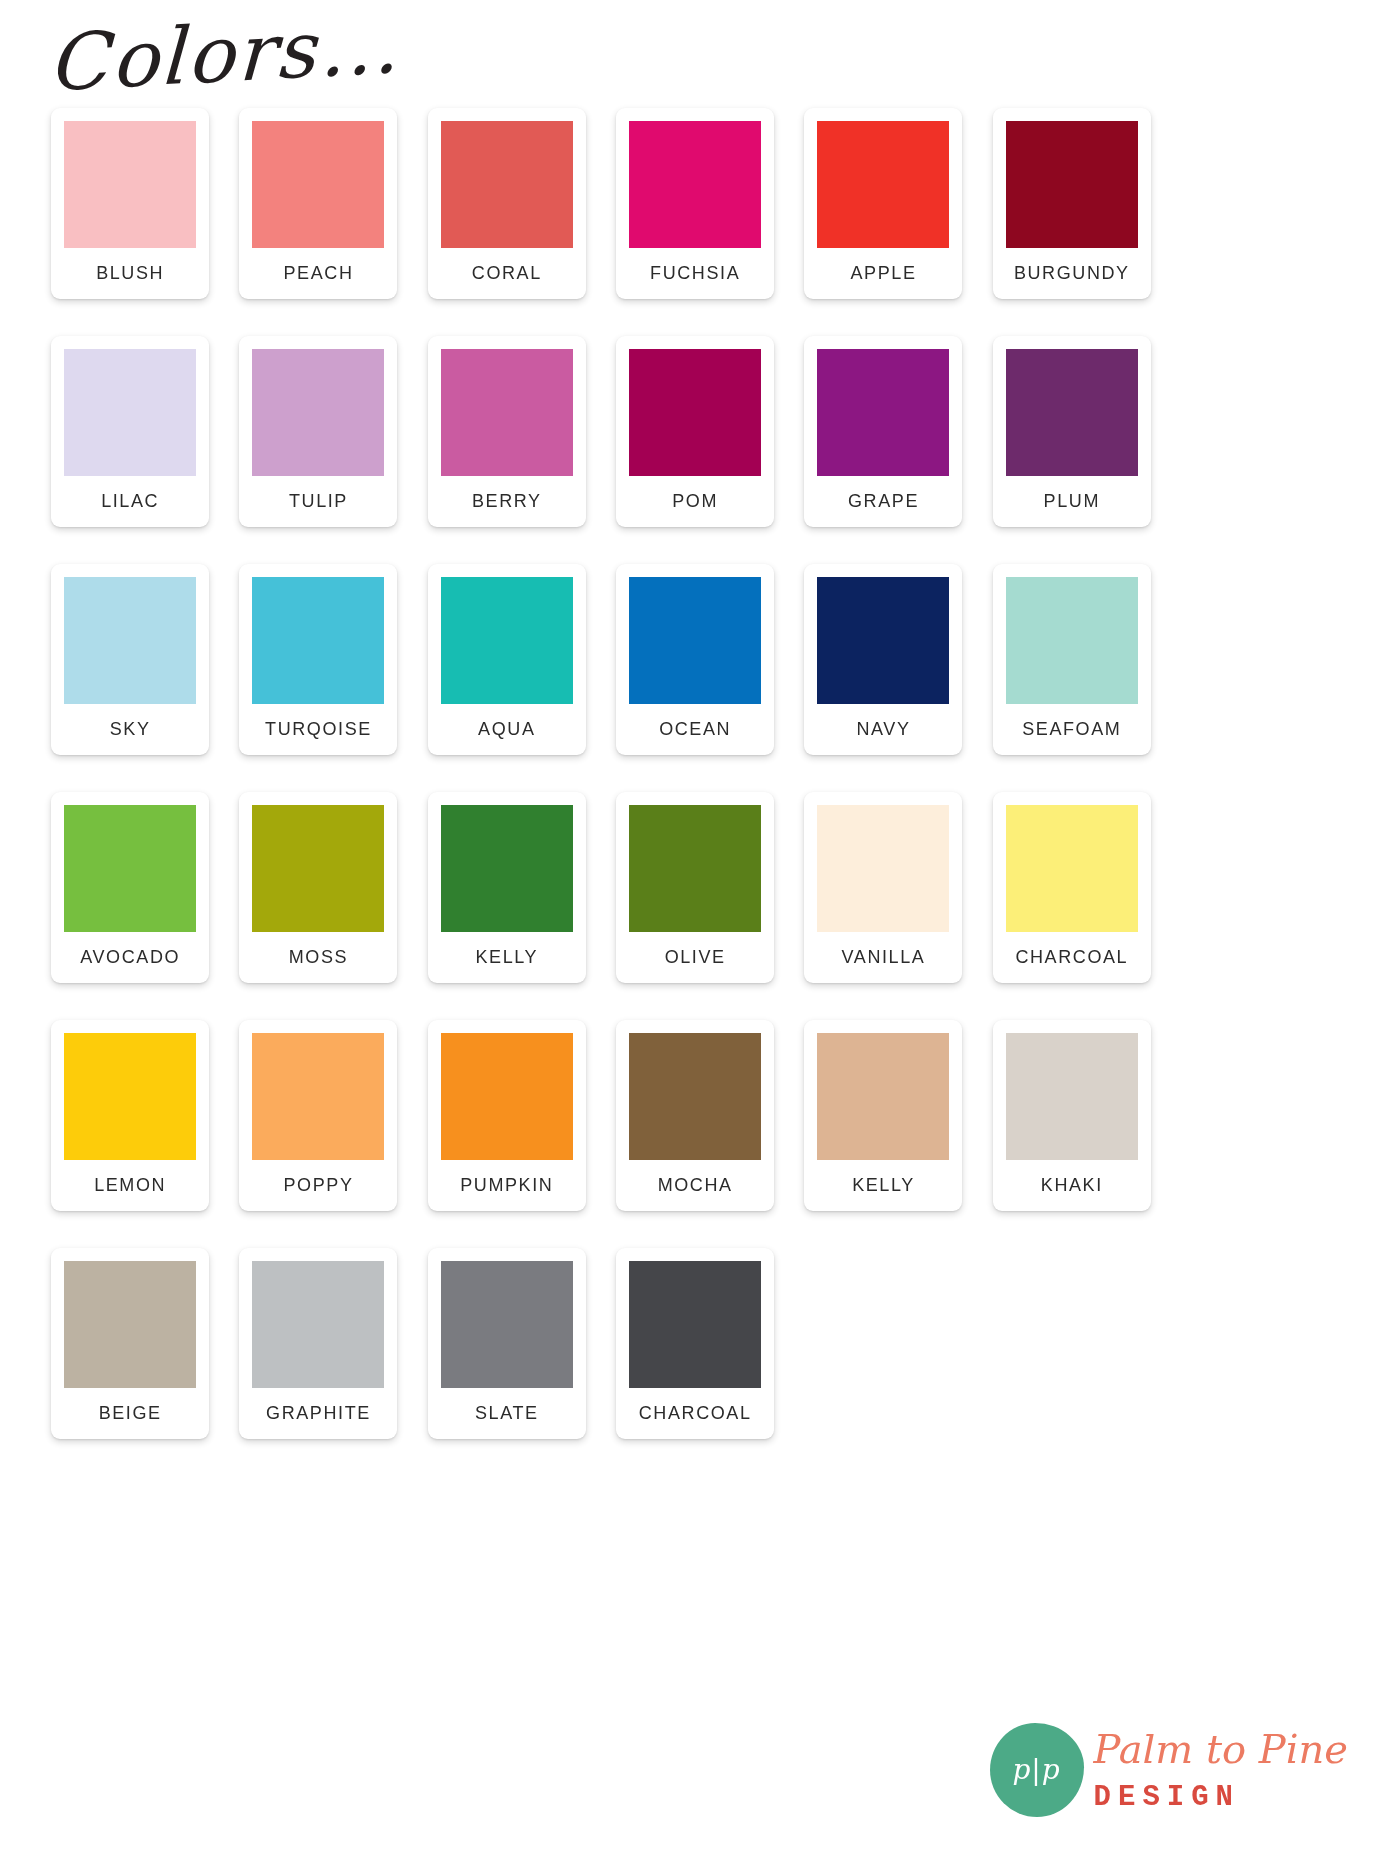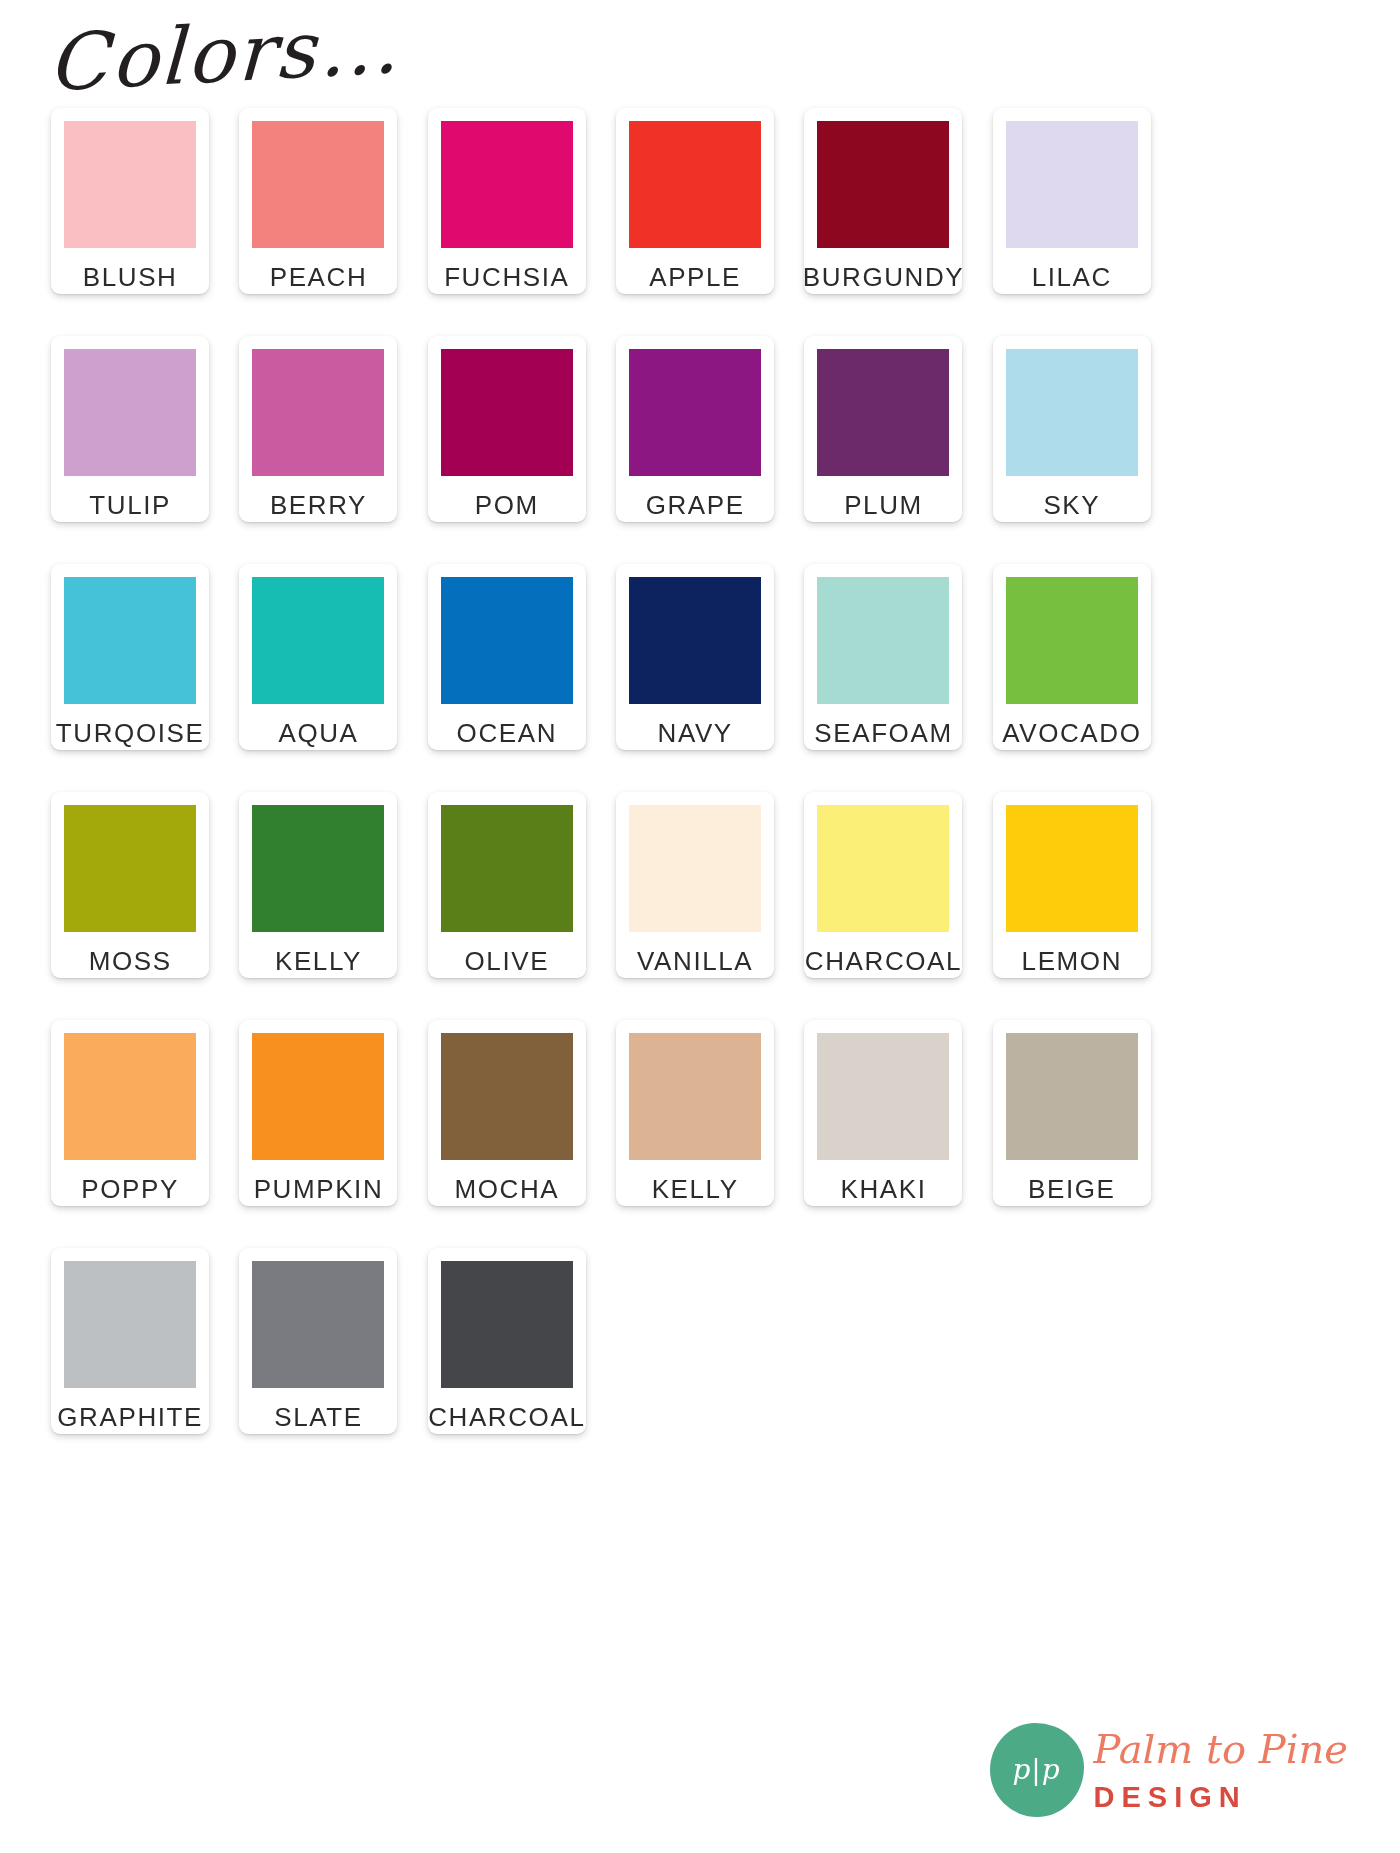--- a/index.html
+++ b/index.html
@@ -66,26 +66,26 @@
 
   .swatch {
     width: 132px;
     height: 127px;
     display: block;
     box-shadow: inset 0 0 0 0 rgba(0,0,0,0);
   }
 
   .label {
     font-family: "Liberation Sans", sans-serif;
-    font-size: 26px;
+    font-size: 18px;
     letter-spacing: 1.6px;
     color: #2b2b2b;
     text-align: left;
     line-height: 1;
-    padding: 16px 0 4px 0;
+    padding: 16px 0 17px 0;
     white-space: nowrap;
     font-weight: 400;
   }
 
   
   #logo {
     position: absolute;
     right: 52px;
     bottom: 36px;
     display: flex;
@@ -120,21 +120,21 @@
   #logo-name {
     font-family: "DejaVu Serif", serif;
     font-style: italic;
     font-size: 40px;
     color: #ec7b62;
     letter-spacing: 0px;
     margin-bottom: 14px;
     white-space: nowrap;
   }
   #logo-sub {
-    font-family: Liberation Sans, sans-serif;
+    font-family: Liberation Mono, monospace;
     font-size: 29px;
     font-weight: 700;
     color: #d94a3f;
     letter-spacing: 7px;
     white-space: nowrap;
   }
 </style>
 </head>
 <body>
 
@@ -144,20 +144,26 @@
     <div class="cell">
       <div class="card">
         <div class="swatch" style="background-color: rgb(249, 191, 194);"></div>
         <div class="label">BLUSH</div>
       </div>
     </div>
     <div class="cell">
       <div class="card">
         <div class="swatch" style="background-color: rgb(243, 130, 126);"></div>
         <div class="label">PEACH</div>
+      </div>
+    </div>
+    <div class="cell">
+      <div class="card">
+        <div class="swatch" style="background-color: rgb(225, 90, 85);"></div>
+        <div class="label">CORAL</div>
       </div>
     </div>
     <div class="cell">
       <div class="card">
         <div class="swatch" style="background-color: rgb(224, 10, 110);"></div>
         <div class="label">FUCHSIA</div>
       </div>
     </div>
     <div class="cell">
       <div class="card">

